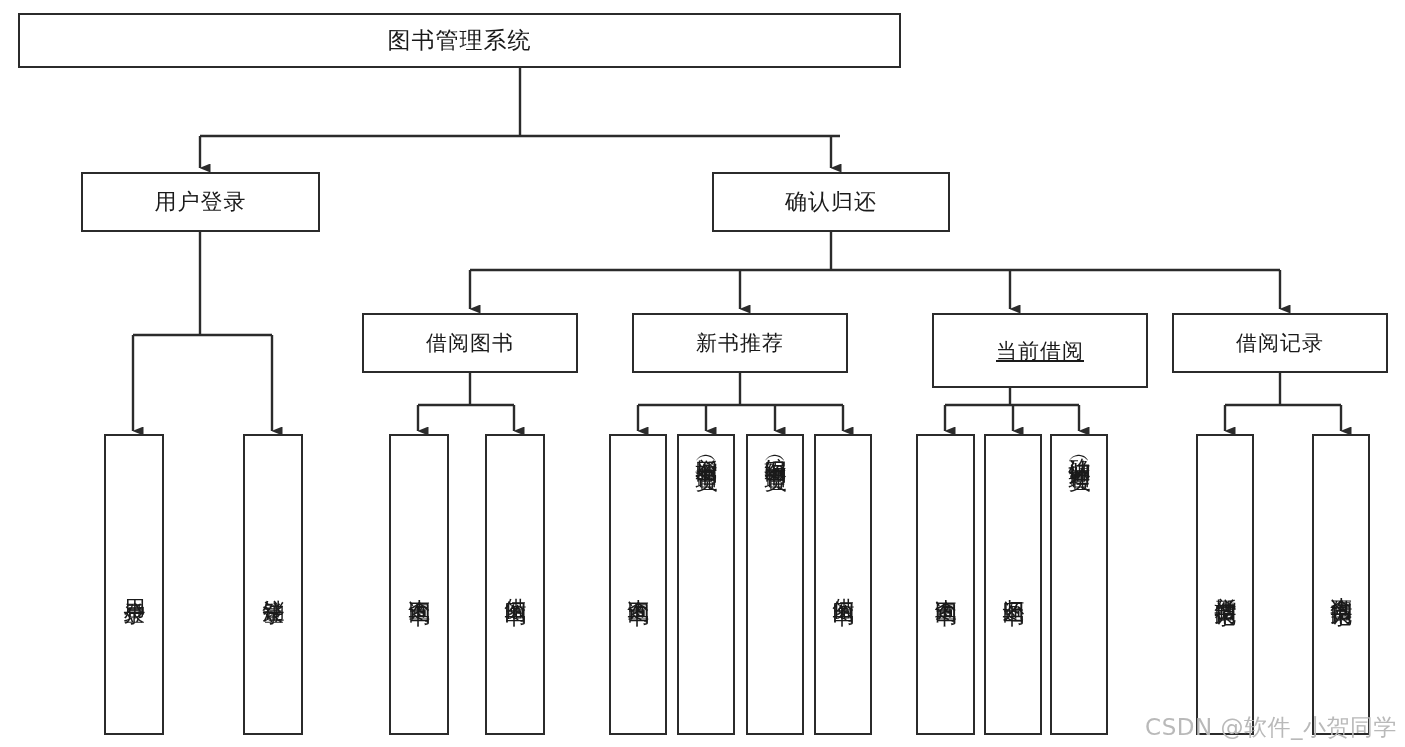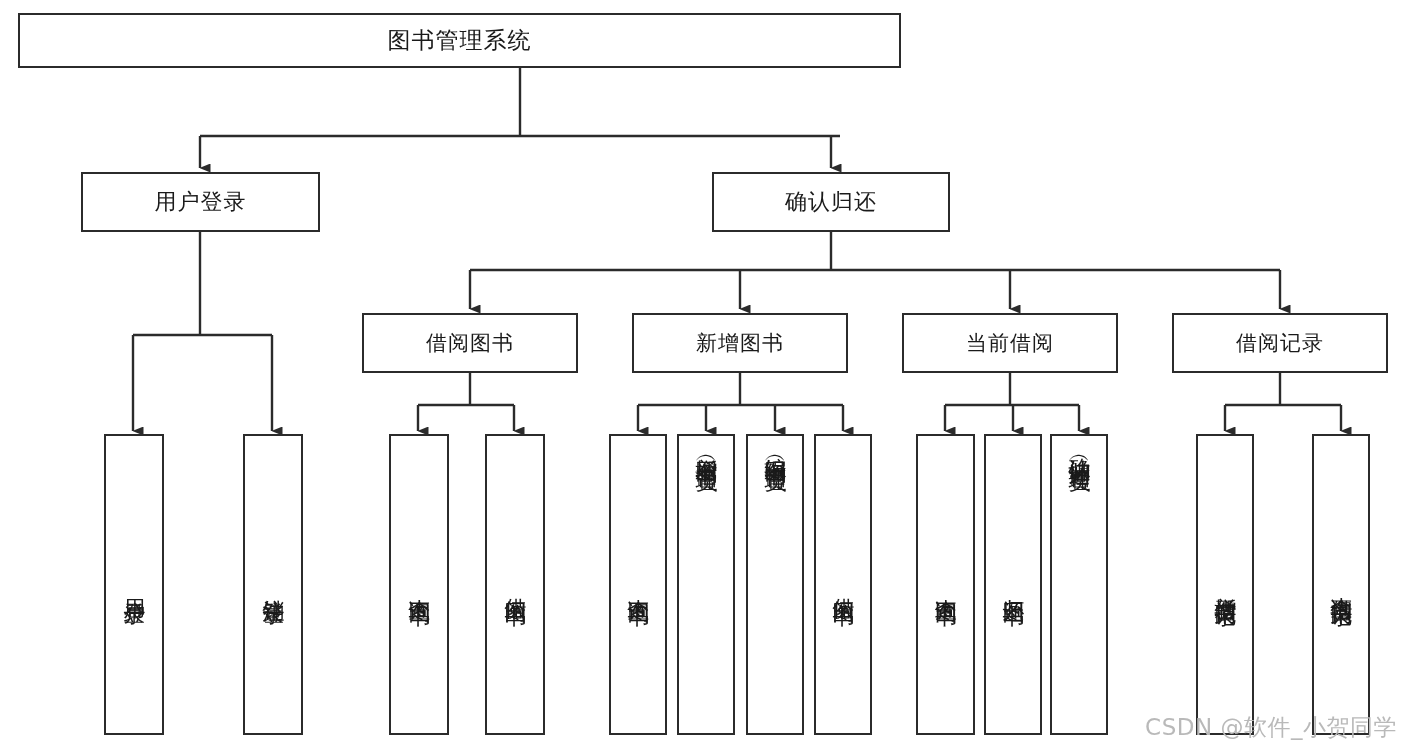--- a/index.html
+++ b/index.html
@@ -140,23 +140,23 @@
     <span class="htext">用户登录</span>
   </div>
   <div class="node node-l1" style="left:712px; top:172px; width:238px; height:60px;">
     <span class="htext">确认归还</span>
   </div>
 
   <div class="node node-l2" style="left:362px; top:313px; width:216px; height:60px;">
     <span class="htext">借阅图书</span>
   </div>
   <div class="node node-l2" style="left:632px; top:313px; width:216px; height:60px;">
-    <span class="htext">新增图书</span>
-  </div>
-  <div class="node node-l2" style="left:902px; top:313px; width:216px; height:60px;">
+    <span class="htext">新书推荐</span>
+  </div>
+  <div class="node node-l2" style="left:932px; top:313px; width:216px; height:75px;text-decoration:underline;">
     <span class="htext">当前借阅</span>
   </div>
   <div class="node node-l2" style="left:1172px; top:313px; width:216px; height:60px;">
     <span class="htext">借阅记录</span>
   </div>
 
   <div class="node node-leaf center-v" style="left:104px; top:434px; width:60px; height:301px;">
     <span class="vtext">用户登录</span>
   </div>
   <div class="node node-leaf center-v" style="left:243px; top:434px; width:60px; height:301px;">

